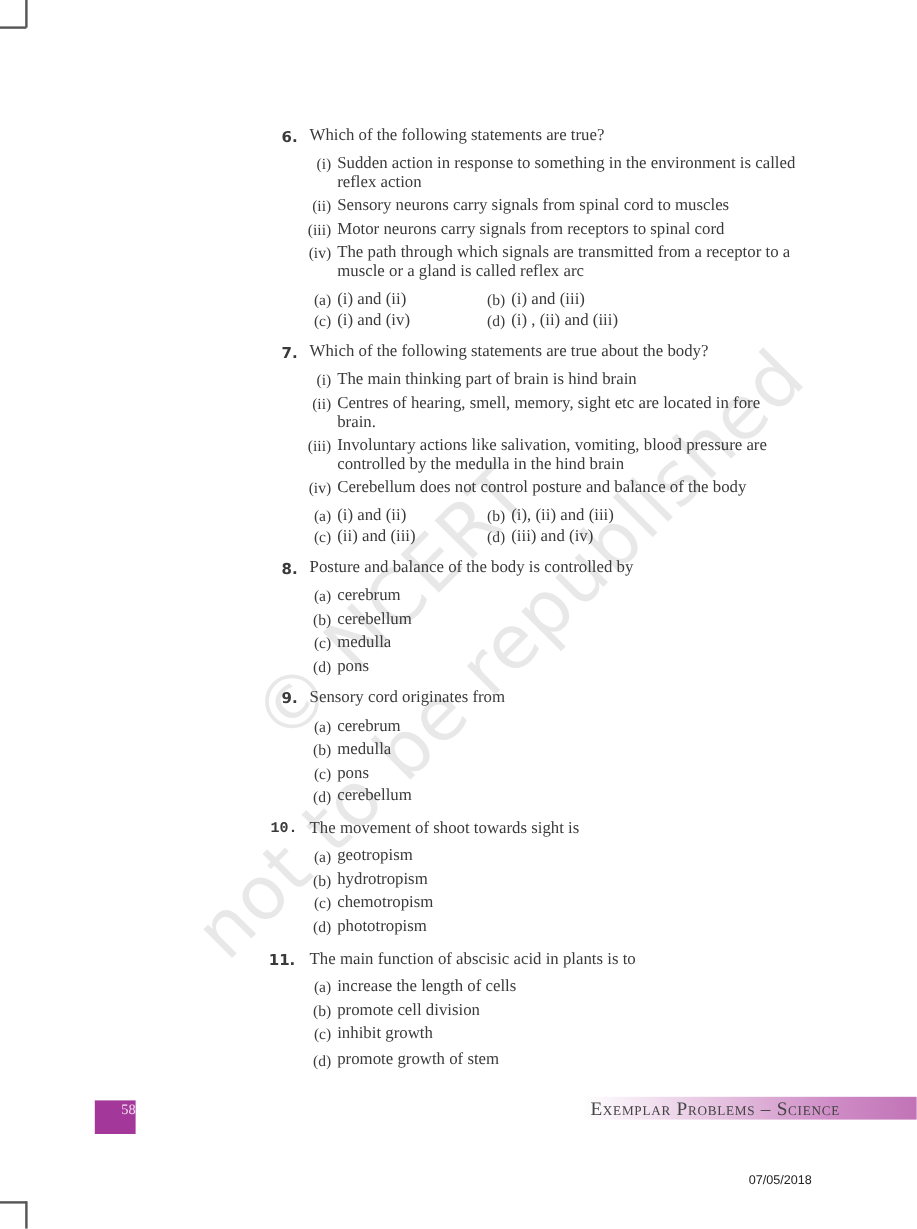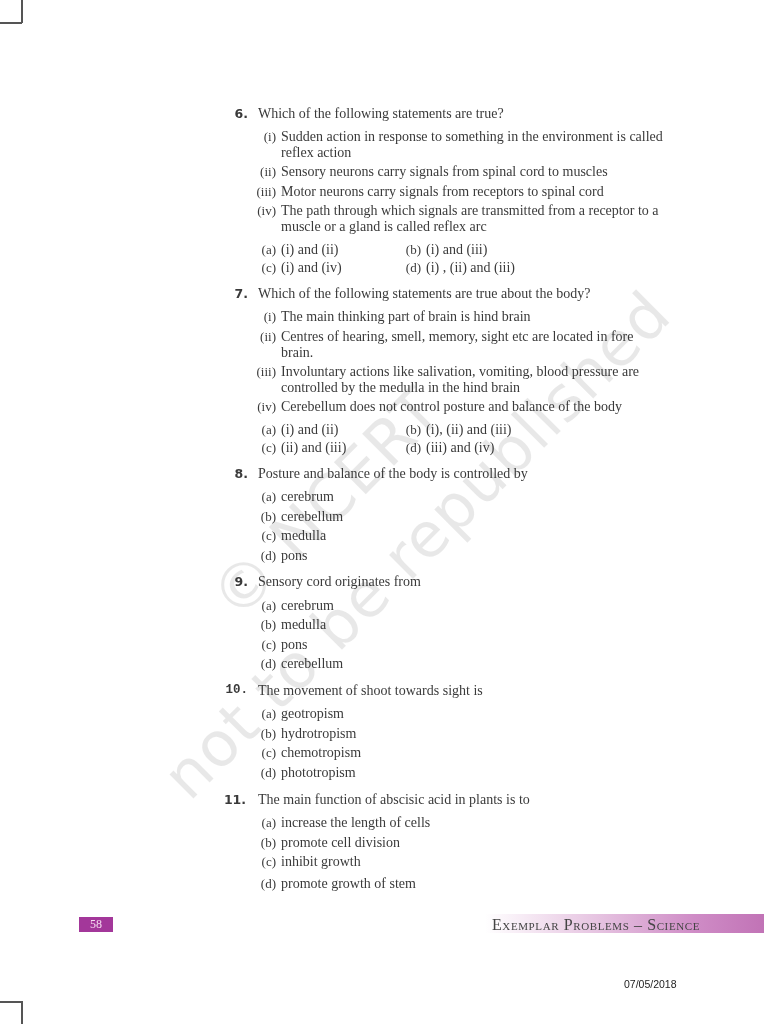--- a/index.html
+++ b/index.html
@@ -35,24 +35,24 @@
   .footer-band {
     position: absolute; left: 485px; top: 914px; width: 279px; height: 19px;
     background: linear-gradient(to right, rgba(255,255,255,1) 0%, #e6c4e1 40%, #cf8cc6 75%, #c173b6 100%);
   }
   .footer-title {
     position: absolute; left: 492px; top: 916px;
     font-family: "Liberation Serif", "DejaVu Serif", serif;
     font-size: 16px; color: #444; font-variant: small-caps; letter-spacing: 0.6px;
   }
   .page-num {
-    position: absolute; left: 79px; top: 917px; width: 34px; height: 15px;
+    position: absolute; left: 79px; top: 917px; width: 34px; height: 28px;
     background: #a3379a; color: #f4dcf0;
     font-family: "Liberation Serif", "DejaVu Serif", serif;
-    font-size: 12px; line-height: 15px; text-align: center;
+    font-size: 12px; line-height: 15px; text-align: right;
   }
   .date {
     position: absolute; left: 624px; top: 978px;
     font-family: "Liberation Sans", "DejaVu Sans", sans-serif;
     font-size: 10.5px; color: #222;
   }
 </style>
 </head>
 <body>
 

